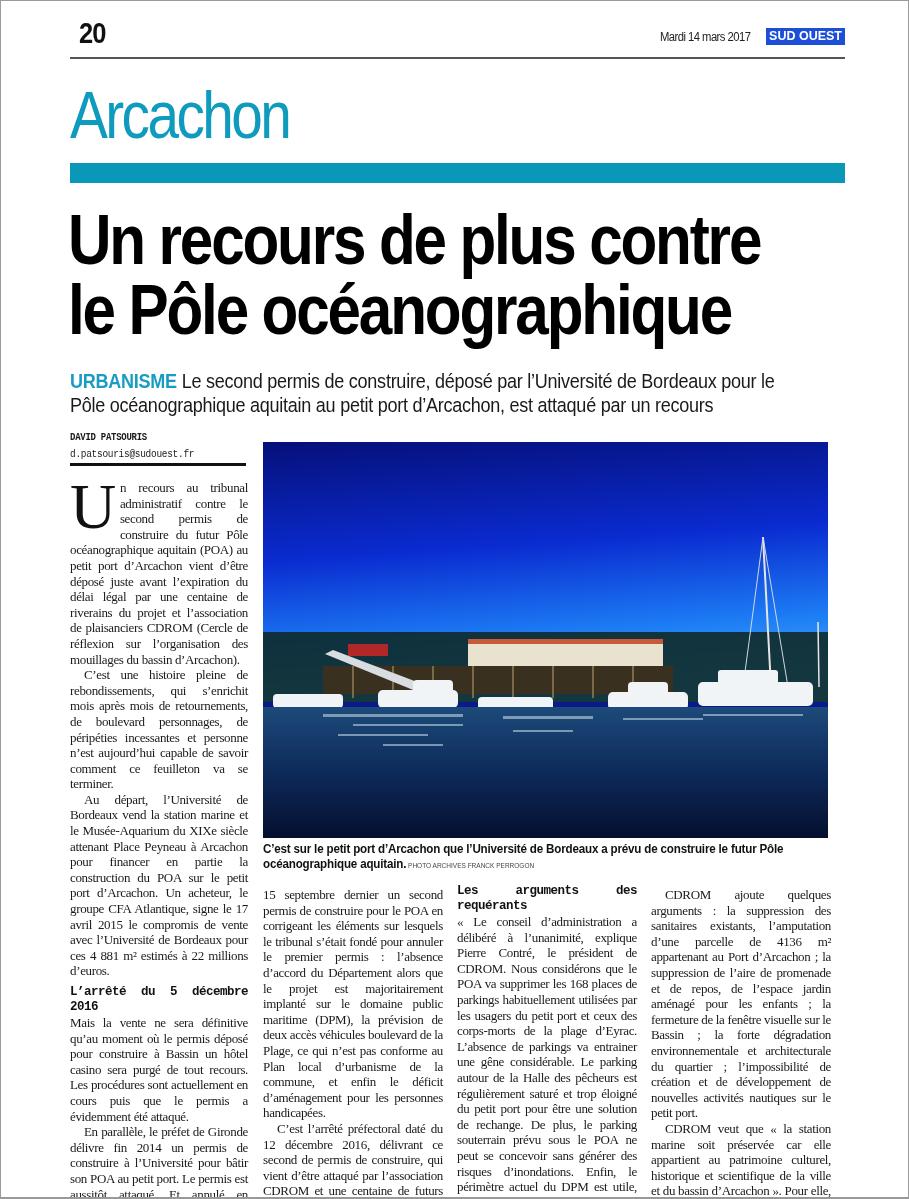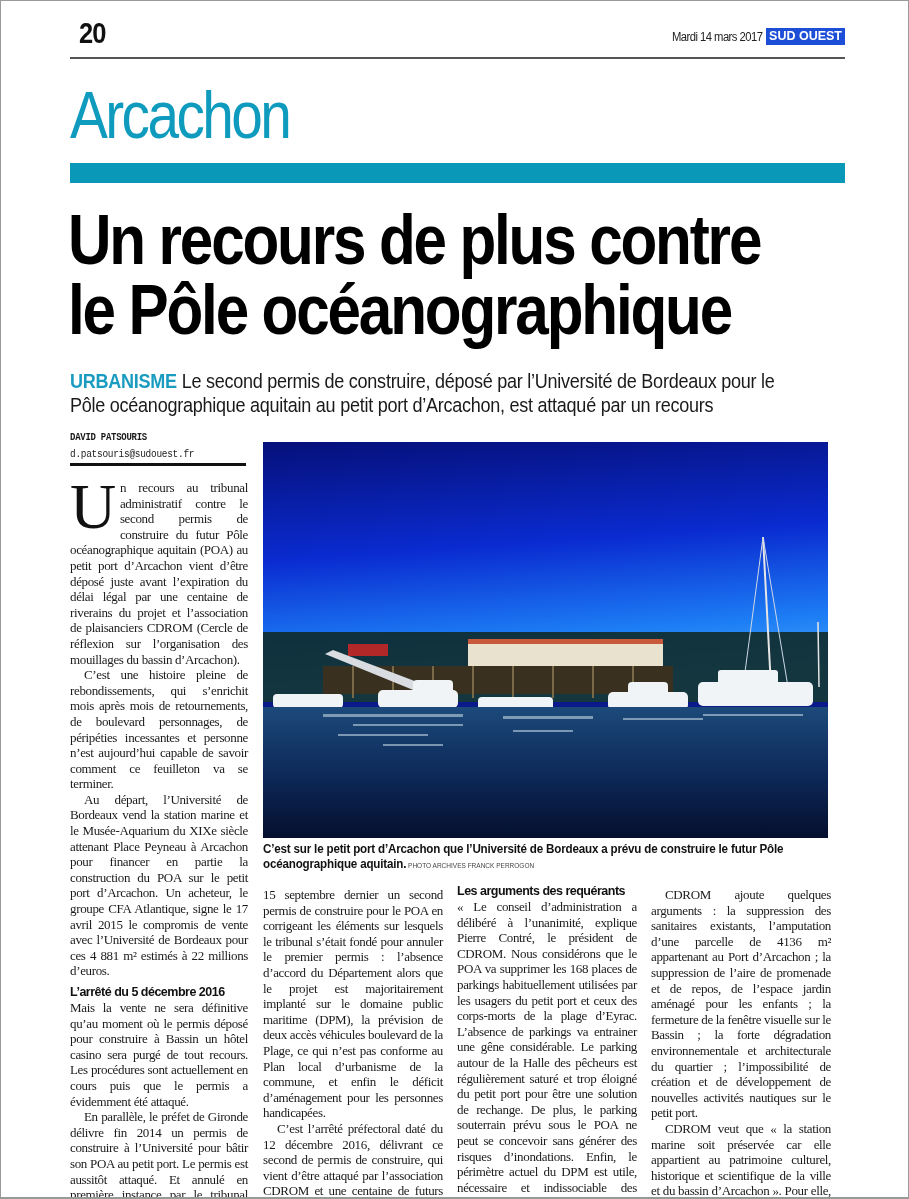--- a/index.html
+++ b/index.html
@@ -2,21 +2,21 @@
 <html><head>
 <meta charset="utf-8">
 <style>
   * { box-sizing: border-box; margin: 0; padding: 0; }
   html, body { width: 909px; height: 1199px; background: #ffffff; overflow: hidden; }
   body { position: relative; font-family: "Liberation Sans", sans-serif; color: #1a1a1a; }
   .frame { position: absolute; left: 0; top: 0; width: 909px; height: 1199px; border: 1px solid #9a9a9a; }
 
   
   .page-number { position: absolute; left: 79px; top: 16px; font-family: "Liberation Sans", sans-serif; font-weight: bold; font-size: 30px; letter-spacing: -1px; transform: scaleX(0.85); transform-origin: left top; color: #111; }
-  .header-right { position: absolute; right: 64px; top: 28px; display: flex; align-items: center; gap: 4px; }
+  .header-right { position: absolute; right: 64px; top: 28px; display: flex; align-items: center; gap: 16px; }
   .date { font-size: 12.5px; letter-spacing: -0.6px; color: #222; transform: scaleX(0.9); transform-origin: right center; }
   .brand { background: #1d4ed8; color: #fff; font-weight: bold; font-size: 12.5px; padding: 1px 3px; letter-spacing: 0px; line-height: 15px; }
   .header-rule { position: absolute; left: 70px; right: 64px; top: 57px; height: 2px; background: #555; }
 
   
   .section-title { position: absolute; left: 70px; top: 75px; font-size: 66px; color: #0f9bbd; letter-spacing: -3px; transform: scaleX(0.86); transform-origin: left top; line-height: 80px; }
   .section-bar { position: absolute; left: 70px; right: 64px; top: 163px; height: 20px; background: #0a98b9; }
 
   
   .headline { position: absolute; left: 68px; top: 205px; width: 820px; font-weight: bold; font-size: 70px; line-height: 70px; letter-spacing: -2.5px; color: #000; transform: scaleX(0.86); transform-origin: left top; }
@@ -35,21 +35,21 @@
   
   .photo { position: absolute; left: 263px; top: 442px; width: 565px; height: 396px; overflow: hidden; background: #0a1a8a; }
   .photo svg { display: block; }
   .caption { position: absolute; left: 263px; top: 842px; width: 590px; font-size: 12.5px; line-height: 15px; font-weight: bold; color: #111; transform: scaleX(0.93); transform-origin: left top; letter-spacing: -0.2px; }
   .caption .credit { font-weight: normal; font-size: 7px; color: #444; letter-spacing: 0; }
 
   
   .col { position: absolute; font-family: "Liberation Serif", serif; font-size: 13px; line-height: 15.6px; color: #1a1a1a; text-align: justify; letter-spacing: -0.35px; }
   .col p { text-indent: 14px; hyphens: manual; }
   .col p.no-indent { text-indent: 0; }
-  .col h3 { font-family: Liberation Sans, sans-serif; font-weight: bold; font-size: 12.5px; line-height: 15px; letter-spacing: -0.5px; color: #111; margin-top: 6px; text-indent: 0; }
+  .col h3 { font-family: Liberation Mono, monospace; font-weight: bold; font-size: 12.5px; line-height: 15px; letter-spacing: -0.5px; color: #111; margin-top: 6px; text-indent: 0; }
   .col1 { left: 70px; top: 480px; width: 178px; }
   .col2 { left: 263px; top: 887px; width: 180px; }
   .col3 { left: 457px; top: 884px; width: 180px; }
   .col4 { left: 651px; top: 887px; width: 180px; }
   .dropcap { float: left; font-family: "Liberation Serif", serif; font-size: 64px; line-height: 50px; margin: 2px 4px 0 0; color: #111; }
 
   .bottom-rule { position: absolute; left: 0; right: 0; top: 1197px; height: 2px; background: #999; }
 </style>
 </head>
 <body>

